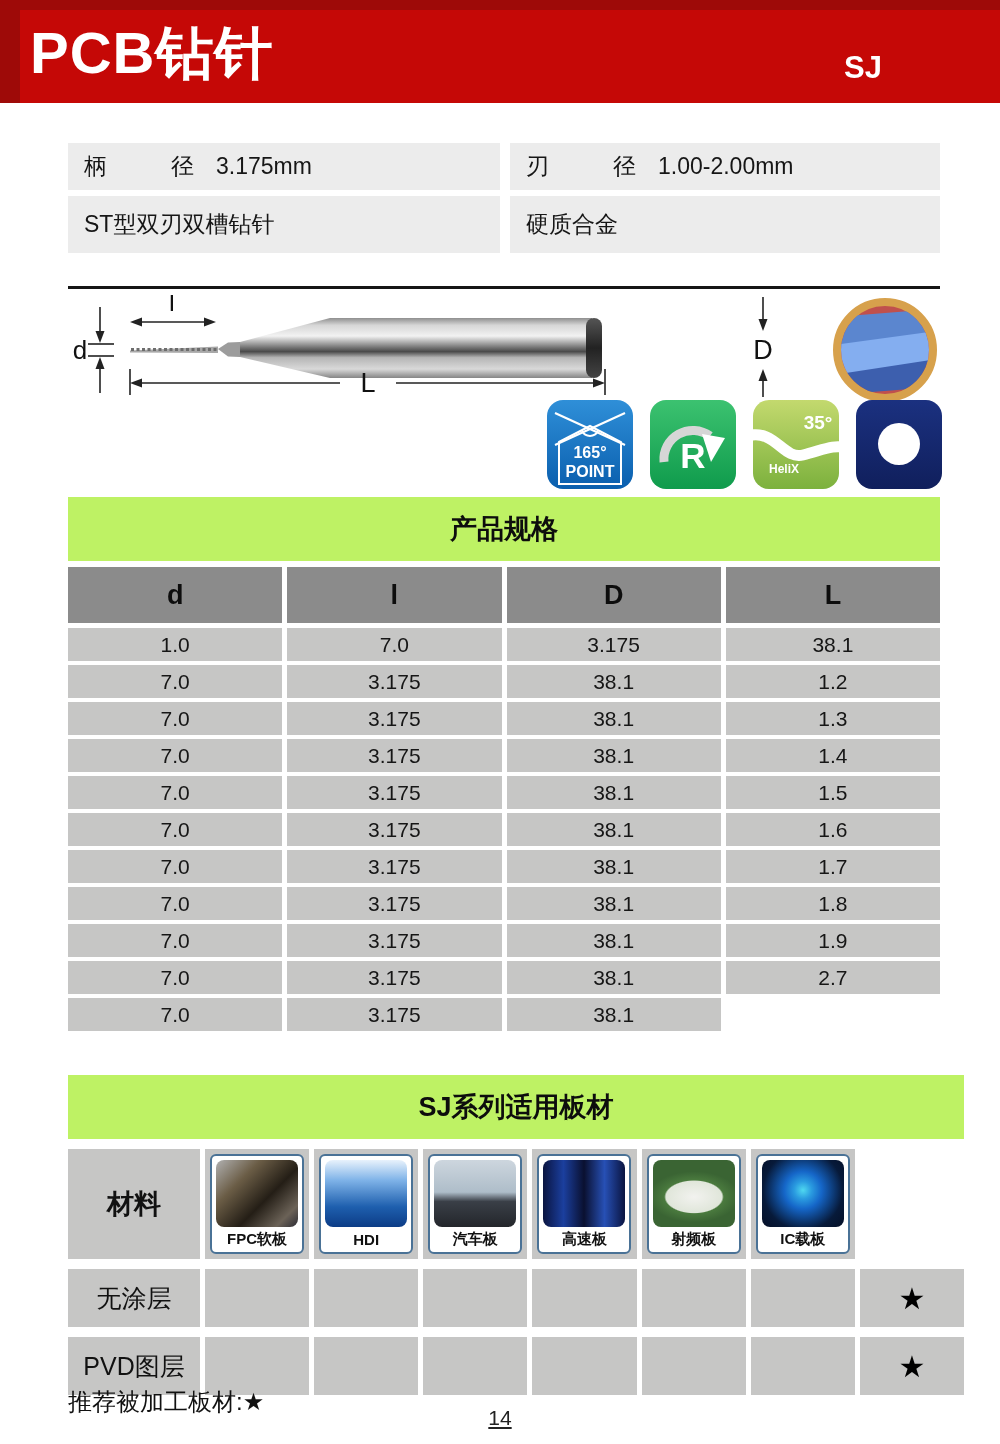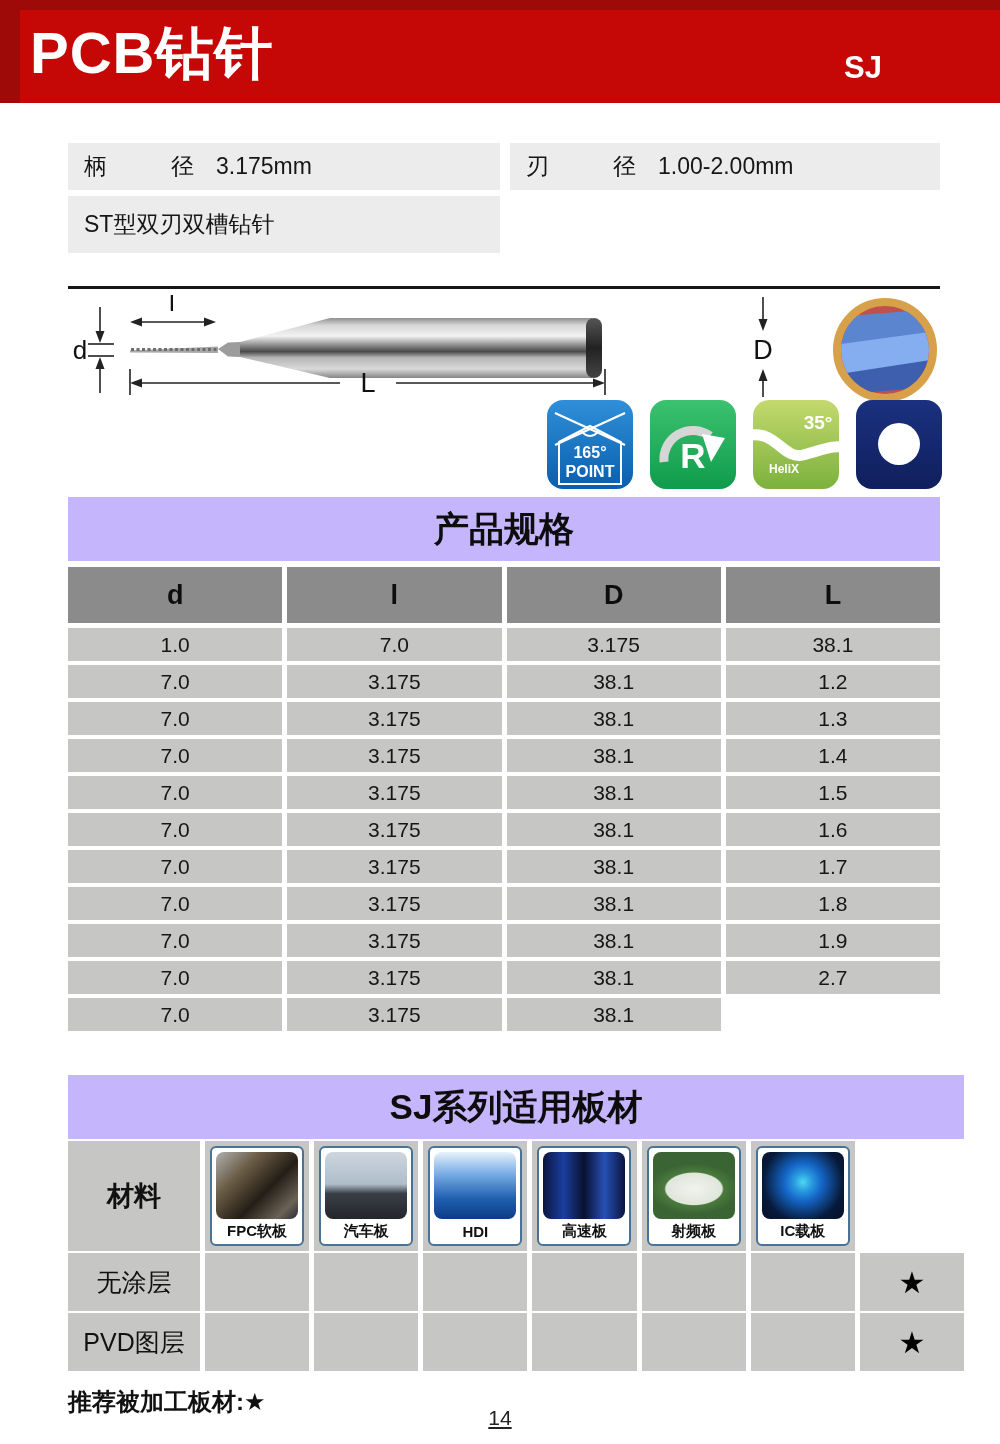--- a/index.html
+++ b/index.html
@@ -28,32 +28,32 @@
   .badge{width:86px;height:89px;border-radius:16px;position:relative;overflow:hidden;}
   .badge svg{position:absolute;left:0;top:0;}
   .badge .t{position:absolute;width:100%;text-align:center;color:#fff;font-weight:700;}
   .b-point{background:linear-gradient(180deg,#2f8fd8,#0a5fae);}
   .b-rot{background:linear-gradient(180deg,#3cc270,#0f9b4c);}
   .b-helix{background:linear-gradient(180deg,#c3d96e,#7cb13d);}
   .b-ring{background:linear-gradient(180deg,#1b3180,#101f5c);}
   .b-ring .disc{position:absolute;left:22px;top:23px;width:42px;height:42px;border-radius:50%;background:#fff;}
 
   
-  .band{height:64px;background:#c4b5fd;display:flex;align-items:center;justify-content:center;
-        font-size:35px;font-weight:700;color:#0d0d0d;}
+  .band{height:64px;background:#bef264;display:flex;align-items:center;justify-content:center;
+        font-size:27px;font-weight:700;color:#0d0d0d;}
   .spec{position:absolute;left:68px;top:497px;width:872px;}
   .cols{margin-top:6px;display:grid;grid-template-columns:repeat(4,1fr);gap:5px;}
   .col-h{height:56px;background:#8b8b8b;display:flex;align-items:center;justify-content:center;
          font-size:27px;font-weight:700;color:#0d0d0d;}
   .rows{margin-top:5px;display:grid;grid-template-columns:repeat(4,1fr);gap:4px 5px;}
   .cell{height:33px;background:#c6c6c5;display:flex;align-items:center;justify-content:center;
         font-size:21px;color:#161616;}
 
   .board{position:absolute;left:68px;top:1075px;width:896px;}
-  .mat-row,.coat-row{margin-top:2px;display:grid;grid-template-columns:132px repeat(7,1fr);gap:5px;}
+  .mat-row,.coat-row{margin-top:10px;display:grid;grid-template-columns:132px repeat(7,1fr);gap:5px;}
   .mat-label{height:110px;background:#c6c6c5;display:flex;align-items:center;justify-content:center;
              font-size:27px;font-weight:600;}
   .mat-cell{height:110px;background:#c6c6c5;display:flex;align-items:center;justify-content:center;}
   .card{width:94px;height:100px;background:#fff;border:2px solid #4a7296;border-radius:6px;
         overflow:hidden;display:flex;flex-direction:column;box-sizing:border-box;}
   .card .img{flex:1;margin:4px 4px 0 4px;border-radius:8px;}
   .card .lbl{height:25px;font-size:15px;font-weight:600;display:flex;align-items:center;
              justify-content:center;color:#111;white-space:nowrap;}
   .img-fpc{background:linear-gradient(135deg,#b0b0b0 0%,#6b5d46 30%,#241e16 60%,#6b6257 85%,#2c2c34 100%);}
   .img-hdi{background:linear-gradient(180deg,#e8f2fc 0%,#7fb3e8 30%,#1e5fae 70%,#0c3c86 100%);}
@@ -62,21 +62,21 @@
   .img-rf{background:radial-gradient(ellipse 55% 38% at 50% 55%,#f2f2ef 0%,#e0e6da 62%,#4a7a3e 66%,#3a6433 100%);}
   .img-ic{background:radial-gradient(circle at 50% 45%,#4fd8f0 0%,#2a9be0 16%,#1566c8 34%,#071a3a 72%,#050f26 100%);}
   .img-metal{background:linear-gradient(135deg,#e050c8 0%,#8a2bb4 35%,#2a0a50 72%,#c040b0 100%);}
   .coat-label{height:58px;background:#c6c6c5;display:flex;align-items:center;justify-content:center;
               font-size:25px;}
   .coat-cell{height:58px;background:#c6c6c5;display:flex;align-items:center;justify-content:center;
              font-size:30px;color:#000;}
 
   
   .legend{position:absolute;left:68px;top:1386px;width:872px;display:flex;
-          justify-content:space-between;font-size:24px;font-weight:700;color:#111;}
+          justify-content:space-between;font-size:24px;font-weight:400;color:#111;}
   .pageno{position:absolute;left:0;top:1406px;width:1000px;text-align:center;font-size:21px;
           color:#222;}
   .pageno span{text-decoration:underline;padding:0 3px;}
 </style>
 </head>
 <body>
 
 <div class="page">
 
   <div class="hdr">
@@ -90,20 +90,23 @@
       <span class="k2">径</span>
       <span>3.175mm</span>
     </div>
     <div class="info-cell">
       <span class="k">刃</span>
       <span class="k2">径</span>
       <span>1.00-2.00mm</span>
     </div>
     <div class="info-cell">
       <span>ST型双刃双槽钻针</span>
+    </div>
+    <div class="info-cell">
+      <span>硬质合金</span>
     </div>
   </div>
 
   <div class="rule"></div>
 
   <div class="diagram">
     <svg width="872" height="200" viewBox="0 0 872 200">
       <defs>
         <linearGradient id="shankGrad" x1="0" y1="0" x2="0" y2="1">
           <stop offset="0" stop-color="#8f8f8f"></stop>
@@ -273,28 +276,28 @@
       <div class="mat-label">材料</div>
 
     <div class="mat-cell">
           <div class="card">
             <div class="img img-fpc"></div>
             <div class="lbl">FPC软板</div>
           </div>
         </div>
         <div class="mat-cell">
           <div class="card">
+            <div class="img img-hdi"></div>
+            <div class="lbl">HDI</div>
+          </div>
+        </div>
+        <div class="mat-cell">
+          <div class="card">
             <div class="img img-car"></div>
             <div class="lbl">汽车板</div>
-          </div>
-        </div>
-        <div class="mat-cell">
-          <div class="card">
-            <div class="img img-hdi"></div>
-            <div class="lbl">HDI</div>
           </div>
         </div>
         <div class="mat-cell">
           <div class="card">
             <div class="img img-speed"></div>
             <div class="lbl">高速板</div>
           </div>
         </div>
         <div class="mat-cell">
           <div class="card">

